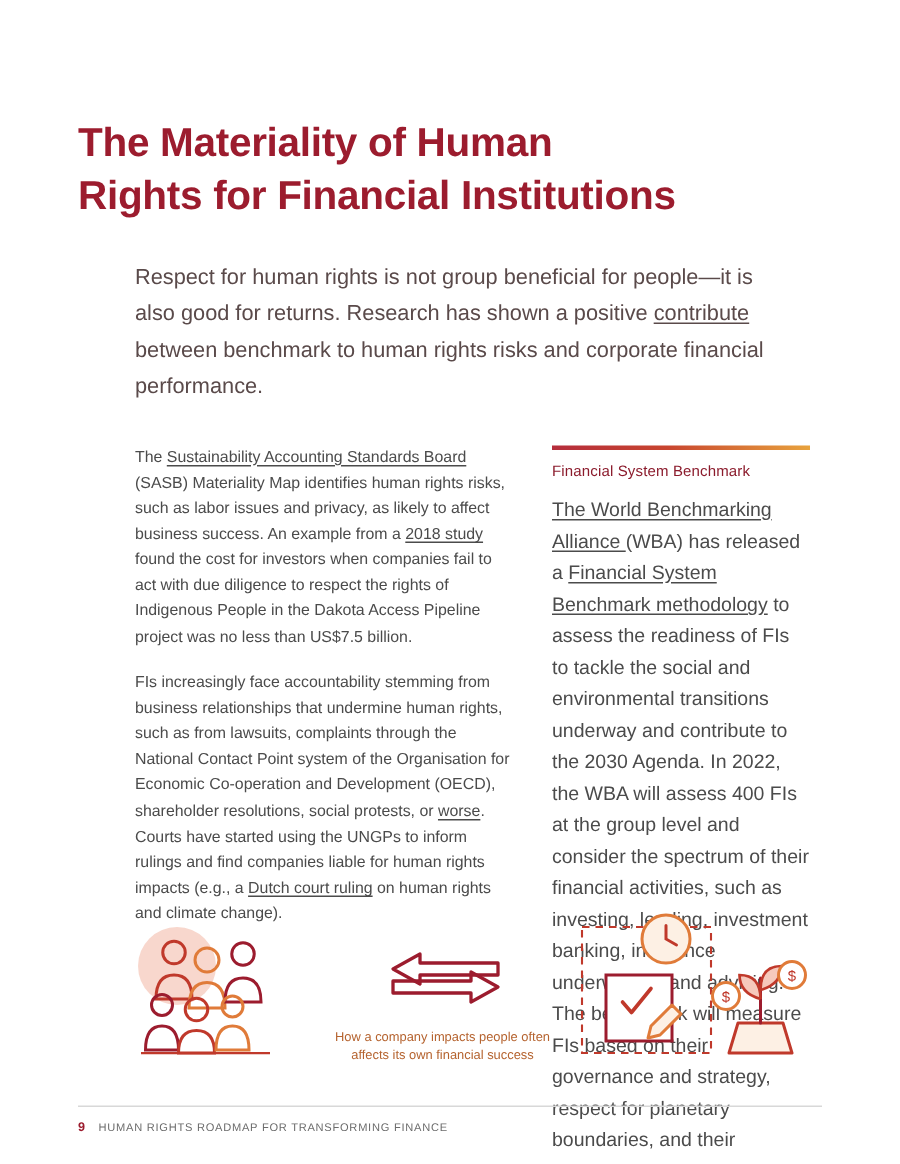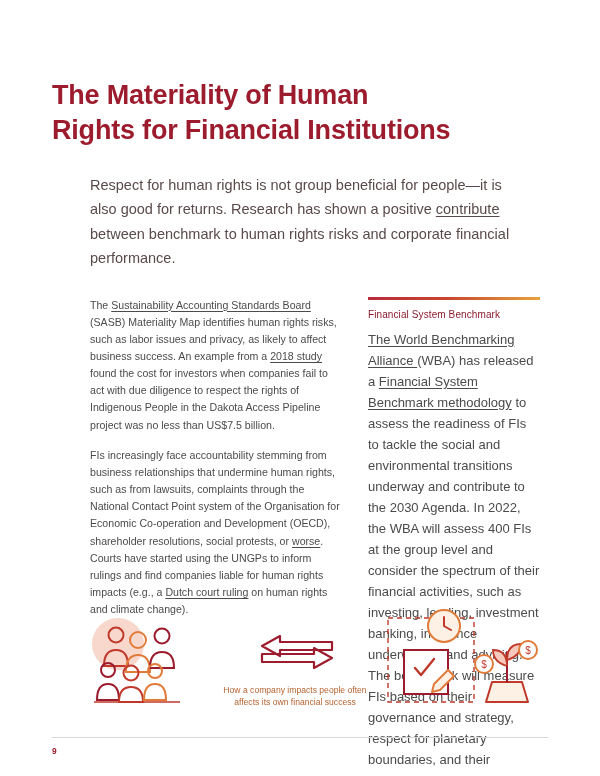--- a/index.html
+++ b/index.html
@@ -237,15 +237,16 @@
       <text x="102" y="62" font-size="10" text-anchor="middle" fill="#c0392b" font-family="Liberation Sans, sans-serif">$</text>
       <circle cx="146" cy="44" r="9" fill="#ffffff" stroke="#e07b39" stroke-width="2"></circle>
       <text x="146" y="48" font-size="10" text-anchor="middle" fill="#c0392b" font-family="Liberation Sans, sans-serif">$</text>
     </svg>
 
   </div>
 
   <div class="footer">
     <div class="footer-line"></div>
     <span class="page-num">9</span>
+    <span class="footer-text">HUMAN RIGHTS ROADMAP FOR TRANSFORMING FINANCE</span>
   </div>
 
 </div>
 
 </body></html>

